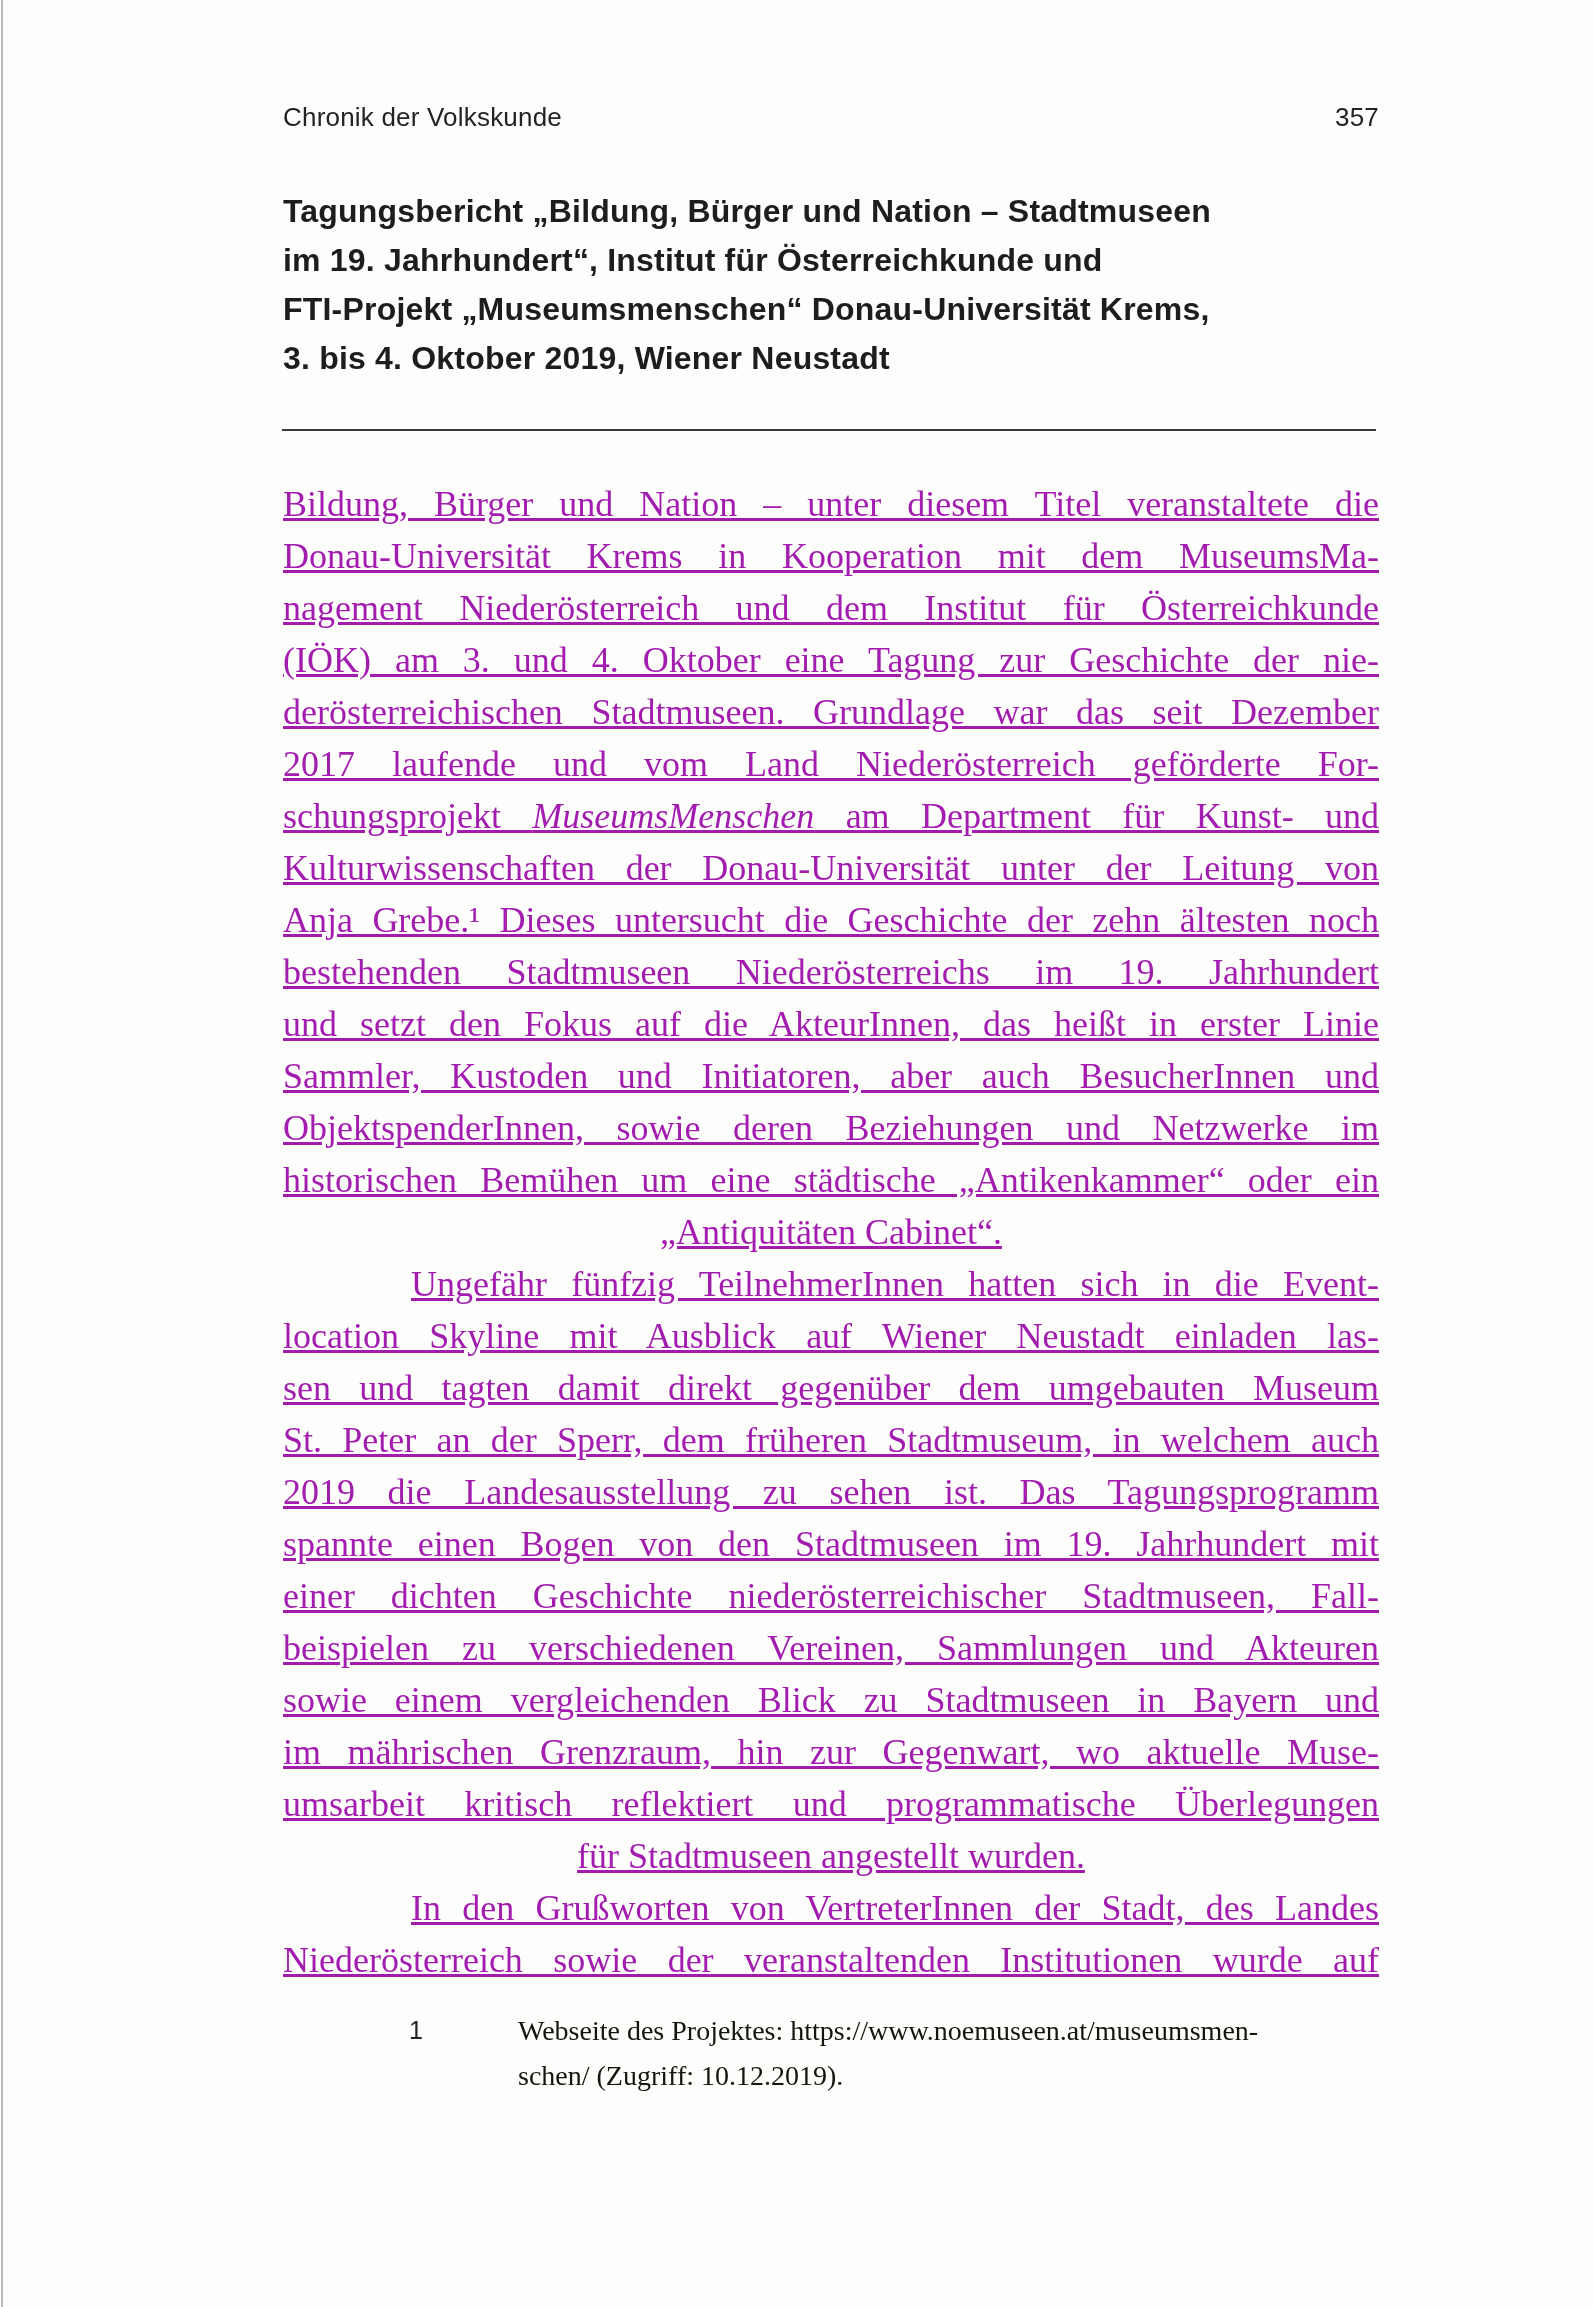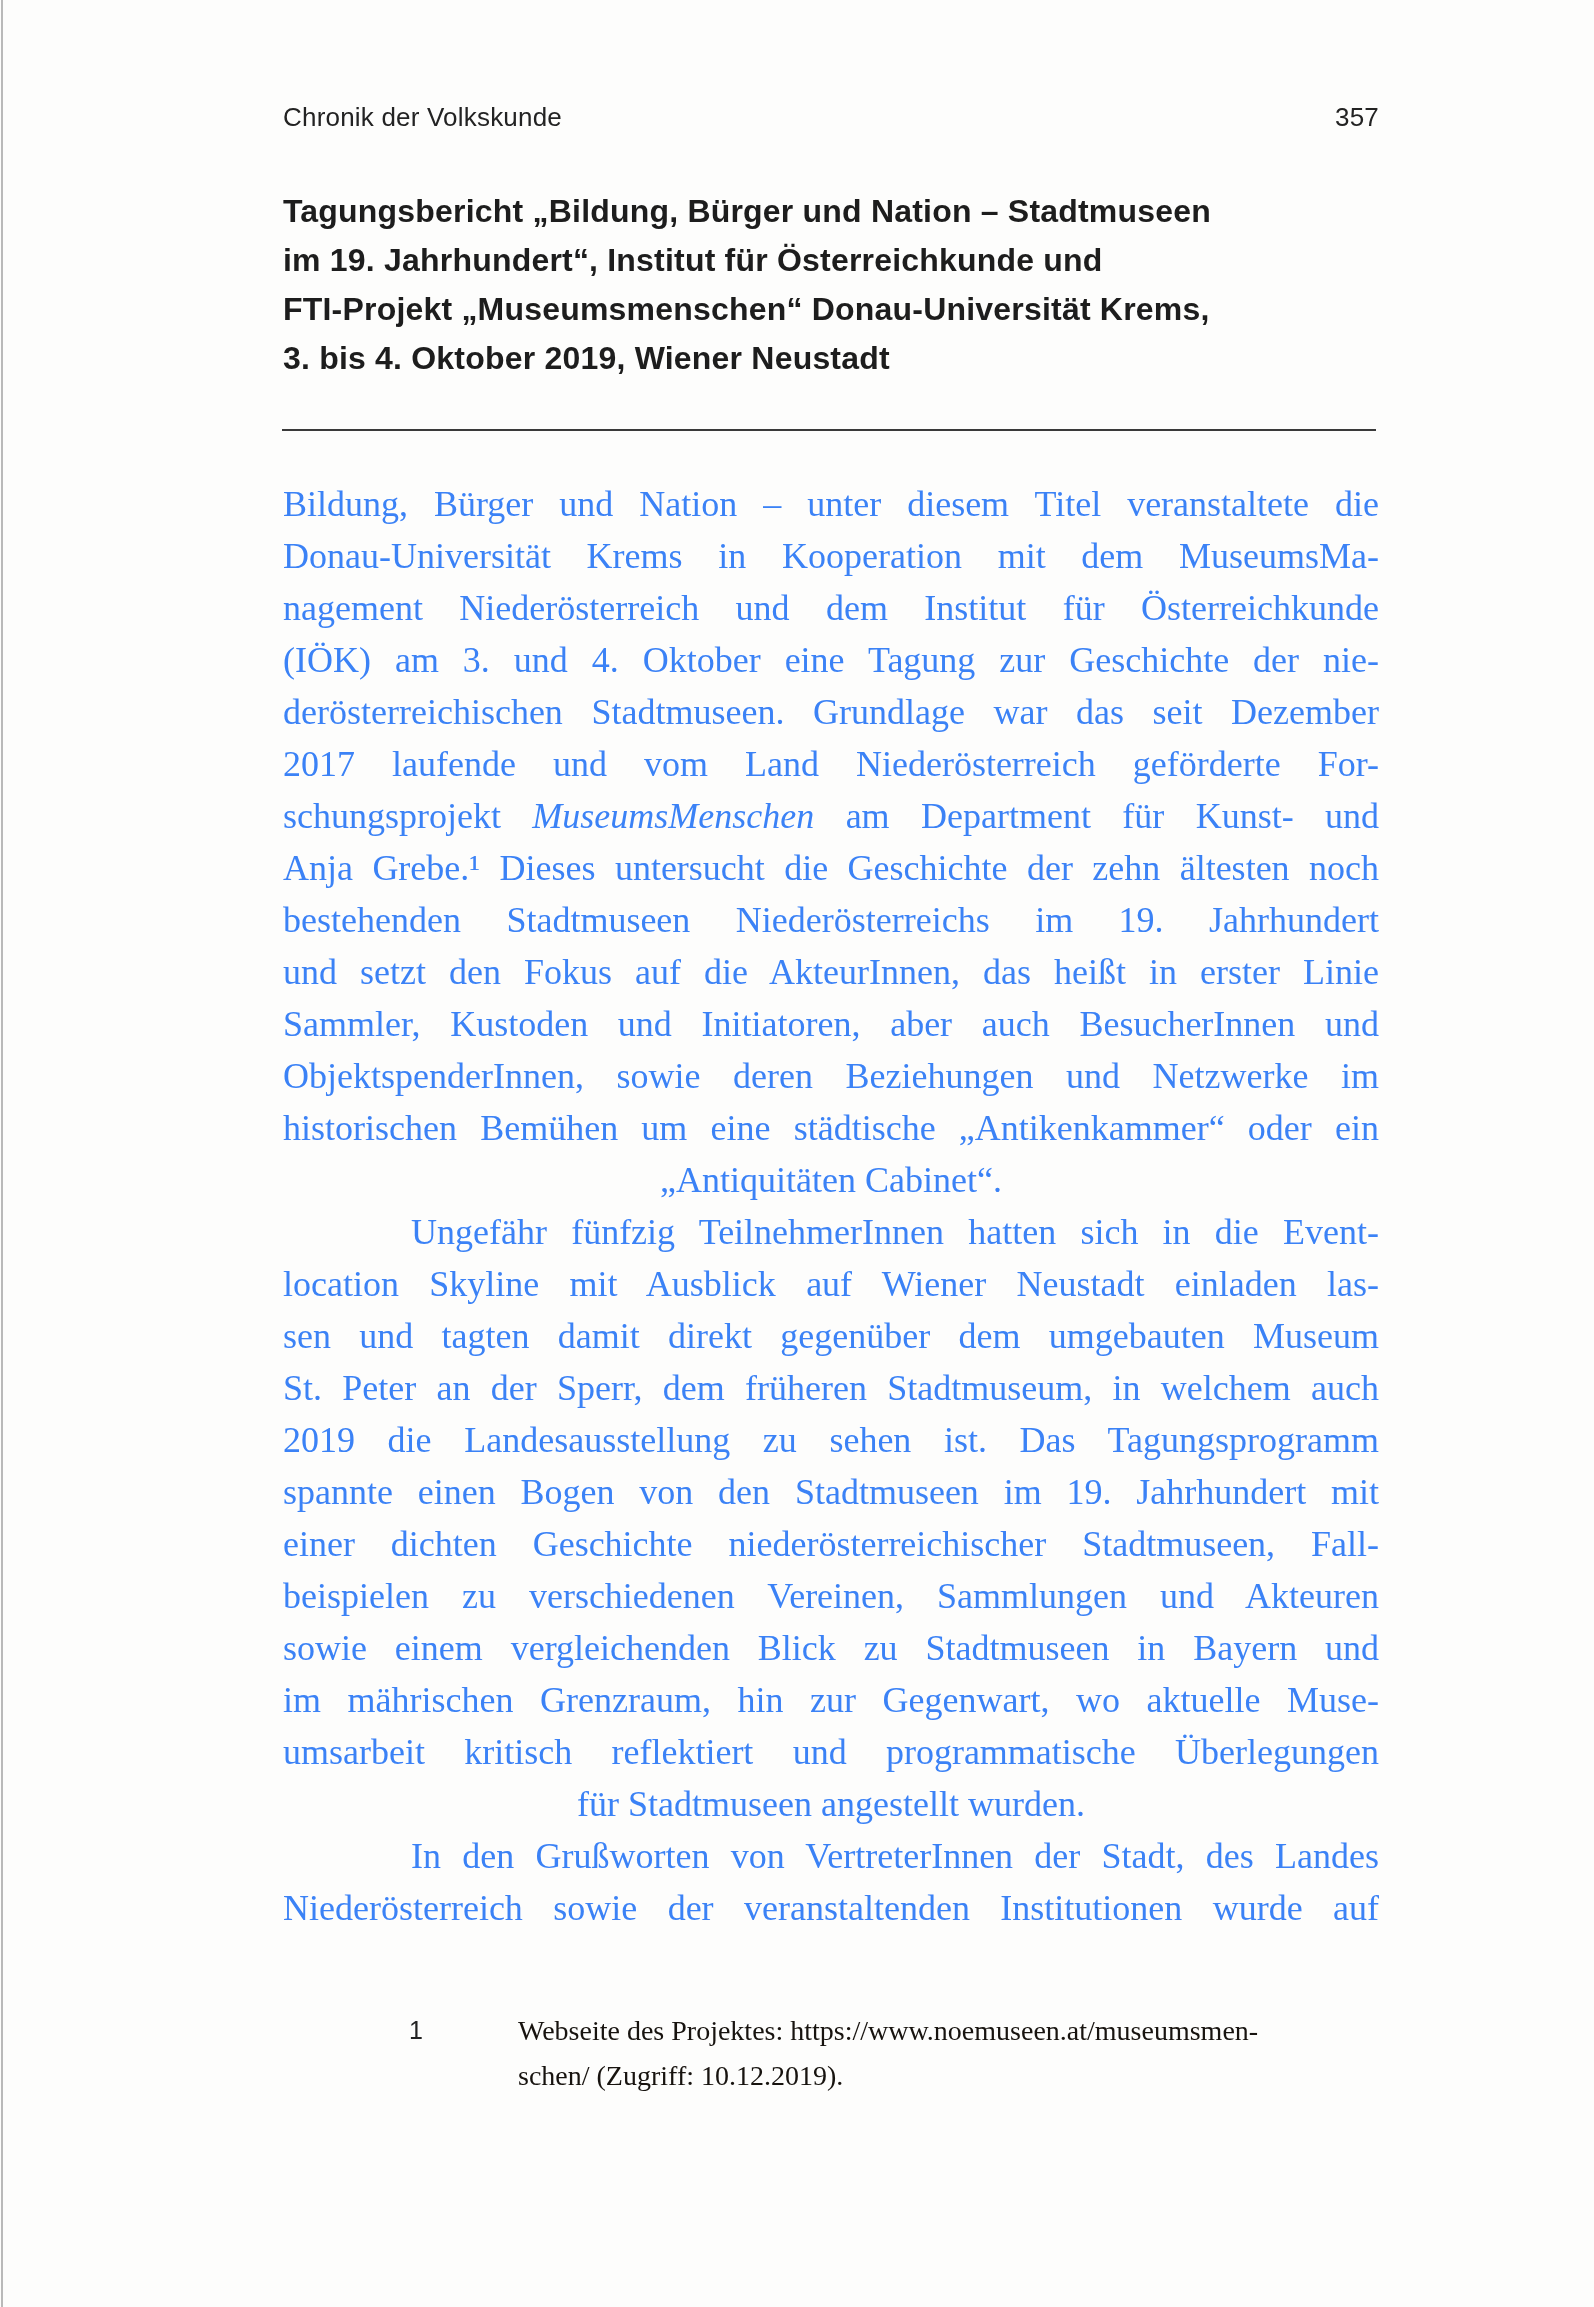--- a/index.html
+++ b/index.html
@@ -58,21 +58,22 @@
     height: 2.4px;
     background: #3a3a3a;
   }
   .article-body {
     position: absolute;
     left: 283px;
     top: 478px;
     width: 1096px;
     font-family: "Liberation Serif", serif;
     font-size: 36px;
-    color: #3b82f6;
+    color: #a21caf;
+    text-decoration: underline;
   }
   .line {
     height: 52px;
     line-height: 52px;
     overflow: hidden;
     text-align: justify;
   }
   
   .line.j::after {
     content: "";
@@ -130,20 +131,21 @@
 
   <div class="article-body">
       <div>
         <div class="line j">Bildung, Bürger und Nation – unter diesem Titel veranstaltete die</div>
         <div class="line j">Donau-Universität Krems in Kooperation mit dem MuseumsMa-</div>
         <div class="line j">nagement Niederösterreich und dem Institut für Österreichkunde</div>
         <div class="line j">(IÖK) am 3. und 4. Oktober eine Tagung zur Geschichte der nie-</div>
         <div class="line j">derösterreichischen Stadtmuseen. Grundlage war das seit Dezember</div>
         <div class="line j">2017 laufende und vom Land Niederösterreich geförderte For-</div>
         <div class="line j">schungsprojekt <span class="em">MuseumsMenschen</span> am Department für Kunst- und</div>
+        <div class="line j">Kulturwissenschaften der Donau-Universität unter der Leitung von</div>
         <div class="line j">Anja Grebe.¹ Dieses untersucht die Geschichte der zehn ältesten noch</div>
         <div class="line j">bestehenden Stadtmuseen Niederösterreichs im 19. Jahrhundert</div>
         <div class="line j">und setzt den Fokus auf die AkteurInnen, das heißt in erster Linie</div>
         <div class="line j">Sammler, Kustoden und Initiatoren, aber auch BesucherInnen und</div>
         <div class="line j">ObjektspenderInnen, sowie deren Beziehungen und Netzwerke im</div>
         <div class="line j">historischen Bemühen um eine städtische „Antikenkammer“ oder ein</div>
         <div class="line plain">„Antiquitäten Cabinet“.</div>
       </div>
       <div>
         <div class="line j indent">Ungefähr fünfzig TeilnehmerInnen hatten sich in die Event-</div>

